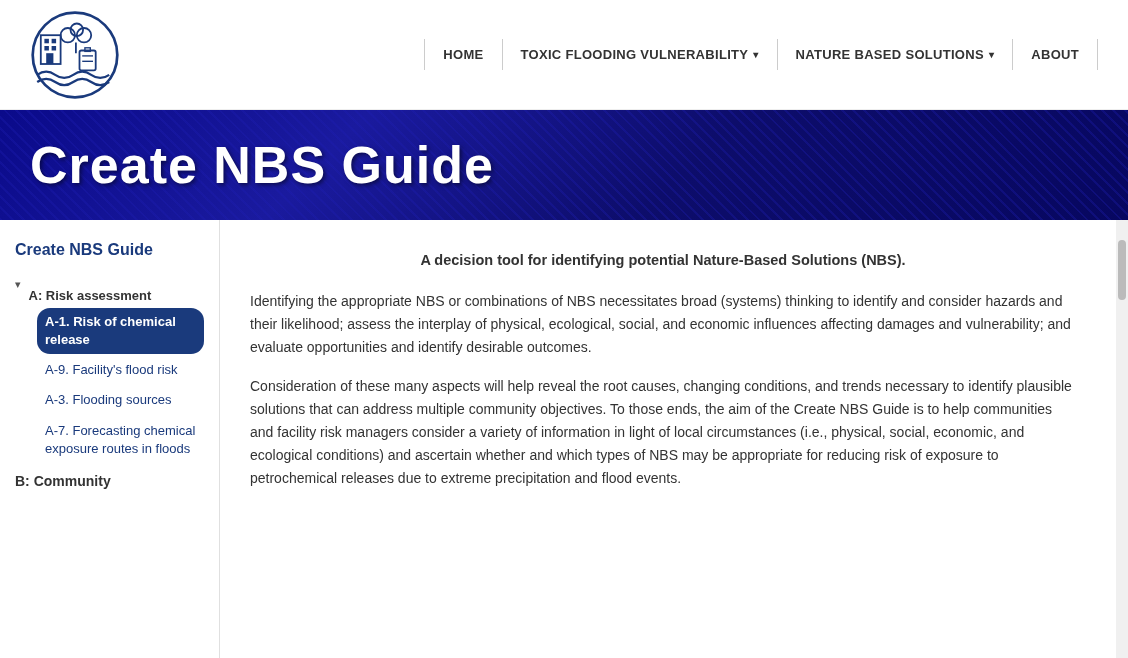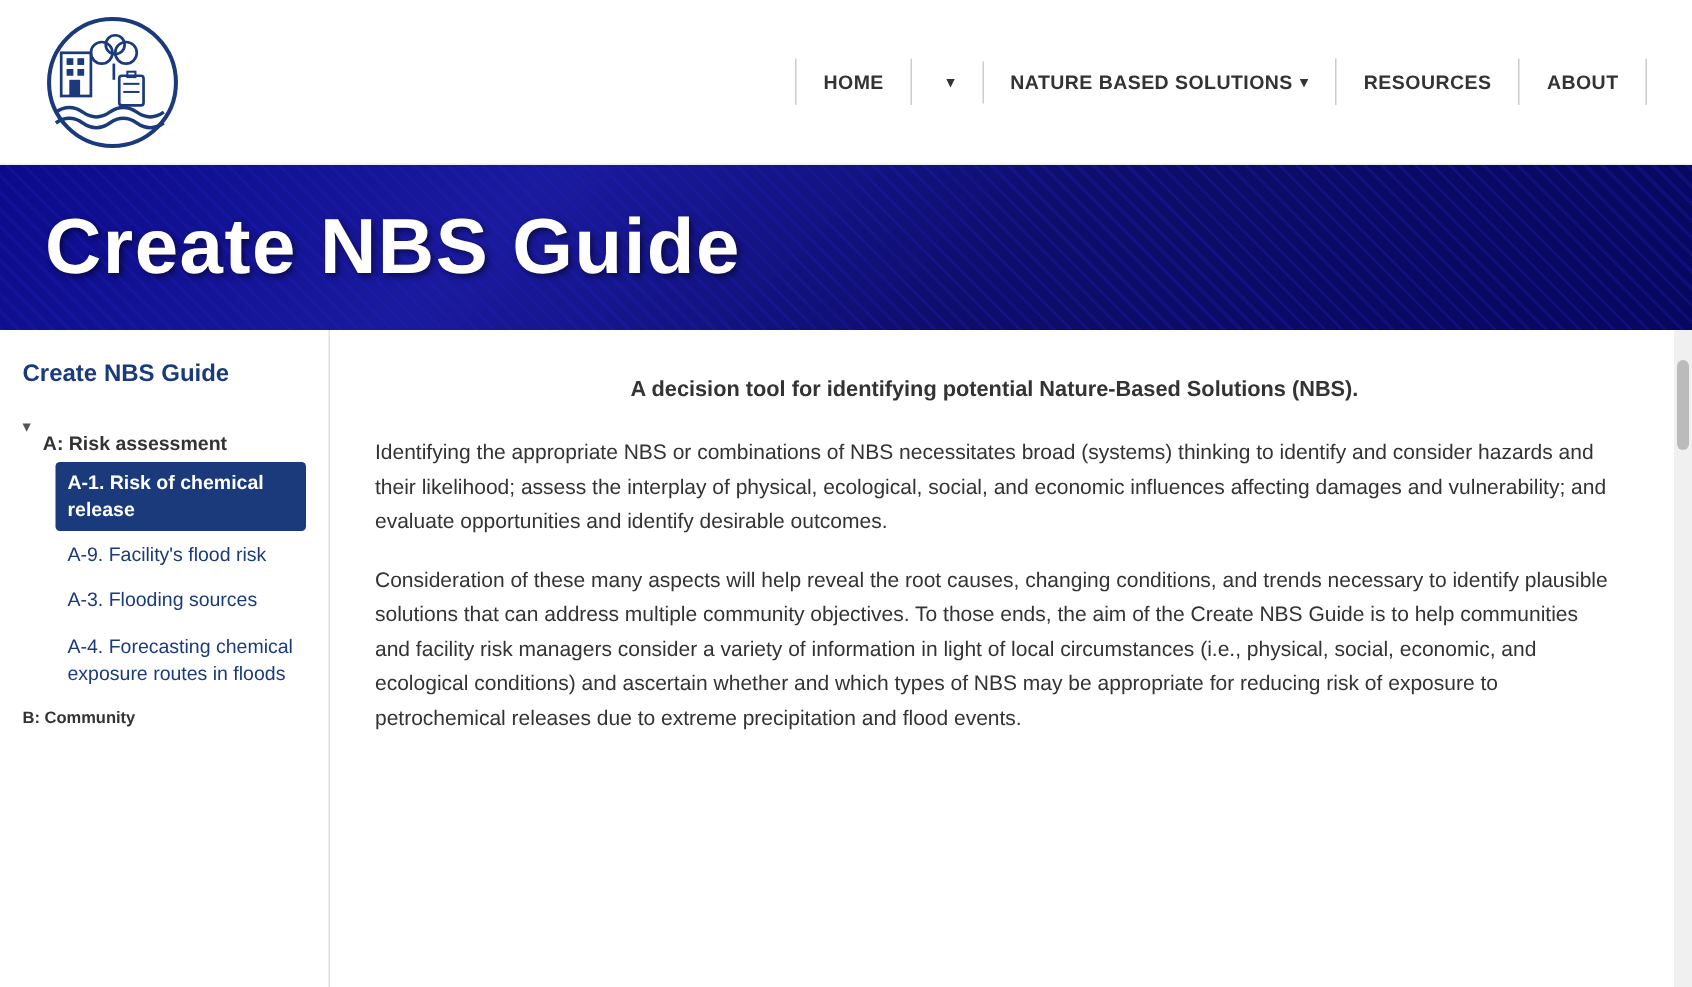--- a/index.html
+++ b/index.html
@@ -129,34 +129,34 @@
       margin-top: 12px;
     }
     .sidebar-items {
       padding-left: 22px;
     }
     .sidebar-item {
       padding: 5px 8px;
       font-size: 13px;
       color: #1a3a7c;
       cursor: pointer;
-      border-radius: 3px;
+      border-radius: 13px;
       margin-bottom: 2px;
       line-height: 1.4;
     }
     .sidebar-item.active {
       background: #1a3a7c;
       color: #fff;
       font-weight: 600;
     }
     .sidebar-section-b {
       margin-top: 10px;
     }
     .sidebar-section-b-label {
-      font-size: 11px;
+      font-size: 14px;
       font-weight: 700;
       color: #333;
     }
 
     
     .content {
       flex: 1;
       padding: 30px 40px 30px 30px;
       background: #fff;
     }
@@ -219,27 +219,27 @@
       <rect x="55" y="45" width="18" height="22" rx="2" fill="none" stroke="#1a3a7c" stroke-width="2"></rect>
       <line x1="58" y1="51" x2="70" y2="51" stroke="#1a3a7c" stroke-width="1.5"></line>
       <line x1="58" y1="57" x2="70" y2="57" stroke="#1a3a7c" stroke-width="1.5"></line>
       <rect x="61" y="42" width="6" height="4" fill="none" stroke="#1a3a7c" stroke-width="1.5"></rect>
     </svg>
   </div>
 
   <nav>
     <div class="nav-item">HOME</div>
     <div class="nav-item">
+      <span>TOXIC FLOODING VULNERABILITY</span>
       <span class="chevron">▾</span>
     </div>
     <div class="nav-item">
       <span>NATURE BASED SOLUTIONS</span>
       <span class="chevron">▾</span>
     </div>
-    <div class="nav-item">RESOURCES</div>
     <div class="nav-item">ABOUT</div>
   </nav>
 </div>
 
 <div class="hero">
   <div class="hero-bg"></div>
   <h1 class="hero-title">Create NBS Guide</h1>
 </div>
 
 <div class="main-container">
@@ -249,21 +249,21 @@
 
     <div class="sidebar-section">
       <div class="sidebar-section-header">
         <span class="chevron-icon">▾</span>
         <span class="sidebar-section-label">A: Risk assessment</span>
       </div>
       <div class="sidebar-items">
         <div class="sidebar-item active">A-1. Risk of chemical release</div>
         <div class="sidebar-item">A-9. Facility's flood risk</div>
         <div class="sidebar-item">A-3. Flooding sources</div>
-        <div class="sidebar-item">A-4. Forecasting chemical exposure routes in floods</div>
+        <div class="sidebar-item">A-7. Forecasting chemical exposure routes in floods</div>
       </div>
     </div>
 
     <div class="sidebar-section sidebar-section-b">
       <div class="sidebar-section-header">
         <span class="sidebar-section-b-label">B: Community</span>
       </div>
     </div>
   </aside>
 

